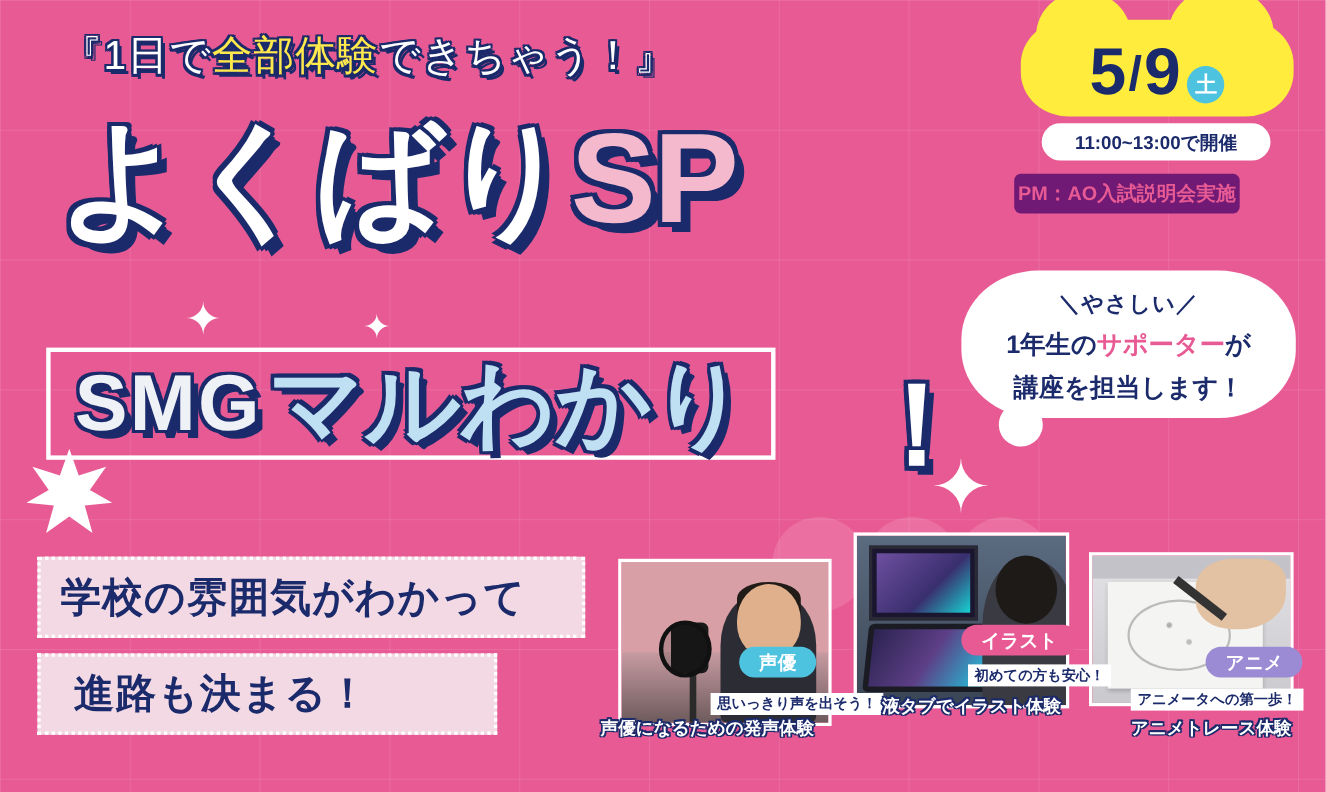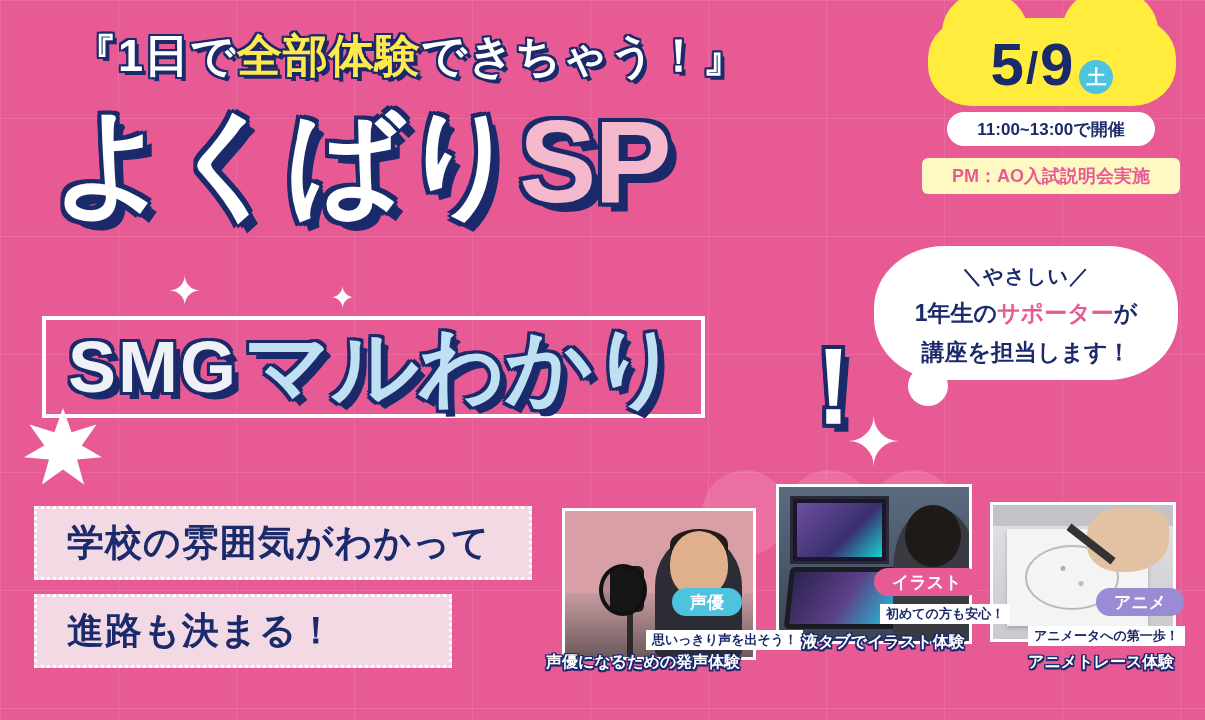--- a/index.html
+++ b/index.html
@@ -20,23 +20,23 @@
     background-image:
       linear-gradient(to right, rgba(255,255,255,0.10) 1px, transparent 1px),
       linear-gradient(to bottom, rgba(255,255,255,0.10) 1px, transparent 1px);
     background-size: 118px 118px;
     pointer-events: none;
   }
 
   
   .catch {
     position: absolute;
-    left: 72px; top: 26px;
-    font-size: 45px;
-    font-weight: 700;
+    left: 56px; top: 26px;
+    font-size: 37px;
+    font-weight: 400;
     color: #ffffff;
     letter-spacing: 1px;
     white-space: nowrap;
     text-shadow:
       -2px 0 #1b2a6b, 2px 0 #1b2a6b, 0 -2px #1b2a6b, 0 2px #1b2a6b,
       -2px -2px #1b2a6b, 2px -2px #1b2a6b, -2px 2px #1b2a6b, 2px 2px #1b2a6b,
       4px 4px 0 #1b2a6b;
   }
   .catch .hl { color: #ffe94d; }
 
@@ -156,22 +156,22 @@
   }
   .time-pill {
     position: absolute; left: 947px; top: 112px;
     width: 208px; height: 34px;
     background: #ffffff; border-radius: 17px;
     display: flex; align-items: center; justify-content: center;
     font-size: 17px; font-weight: 700; color: #1b2a6b;
   }
   .pm-pill {
     position: absolute; left: 922px; top: 158px;
-    width: 258px; height: 36px;
-    background: #fef9c3; border-radius: 6px;
+    width: 205px; height: 36px;
+    background: #701a75; border-radius: 6px;
     display: flex; align-items: center; justify-content: center;
     font-size: 18px; font-weight: 700; color: #e85a94;
   }
 
   
   .balloon {
     position: absolute;
     left: 874px; top: 246px;
     width: 304px; height: 134px;
     background: #ffffff;
@@ -198,21 +198,21 @@
   .info-box {
     position: absolute;
     background: #f3d9e4;
     border: 3px dotted #ffffff;
     display: flex; align-items: center;
   }
   .info-box .txt {
     font-size: 37px; font-weight: 700; color: #1b2a6b;
     letter-spacing: 1px; white-space: nowrap;
   }
-  #info1 { left: 34px; top: 506px; width: 498px; height: 74px; padding-left: 30px; }
+  #info1 { left: 34px; top: 506px; width: 498px; height: 74px; padding-left: 18px; }
   #info2 { left: 34px; top: 594px; width: 418px; height: 74px; padding-left: 30px; }
 
   
   .card { position: absolute; }
   .card .photo {
     position: relative;
     width: 100%; height: 100%;
     border: 3px solid #ffffff;
     overflow: hidden;
   }

